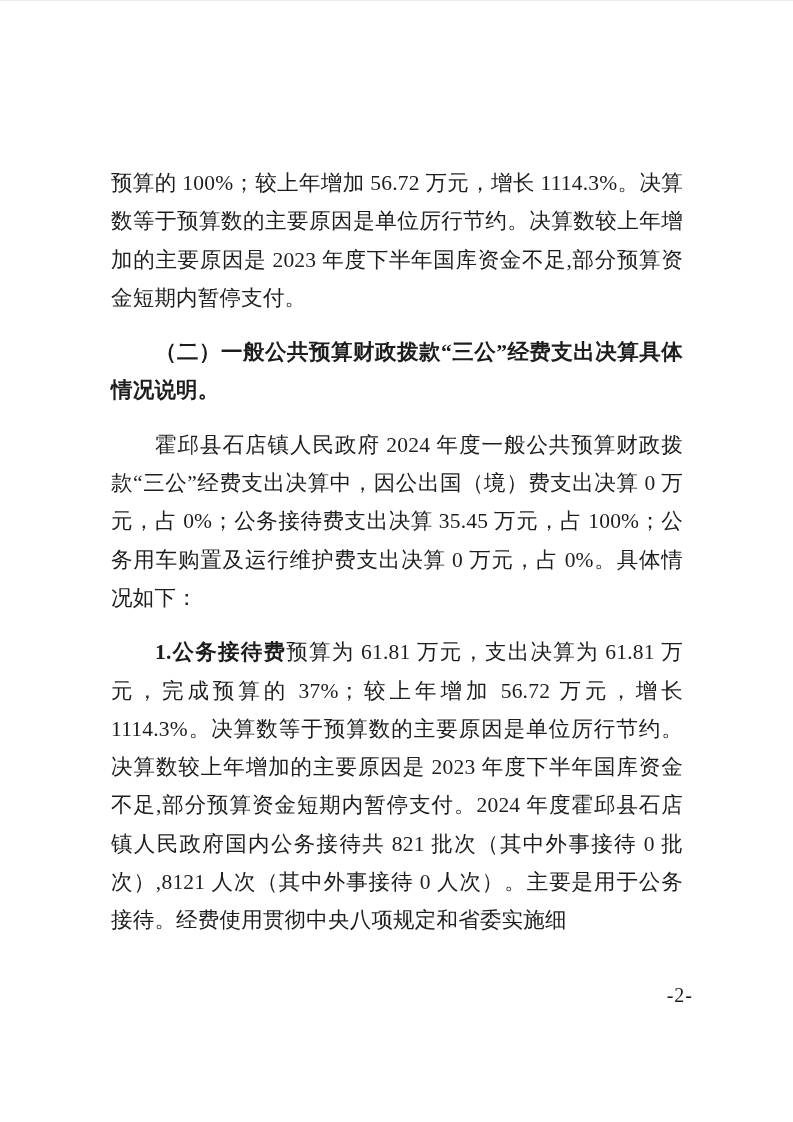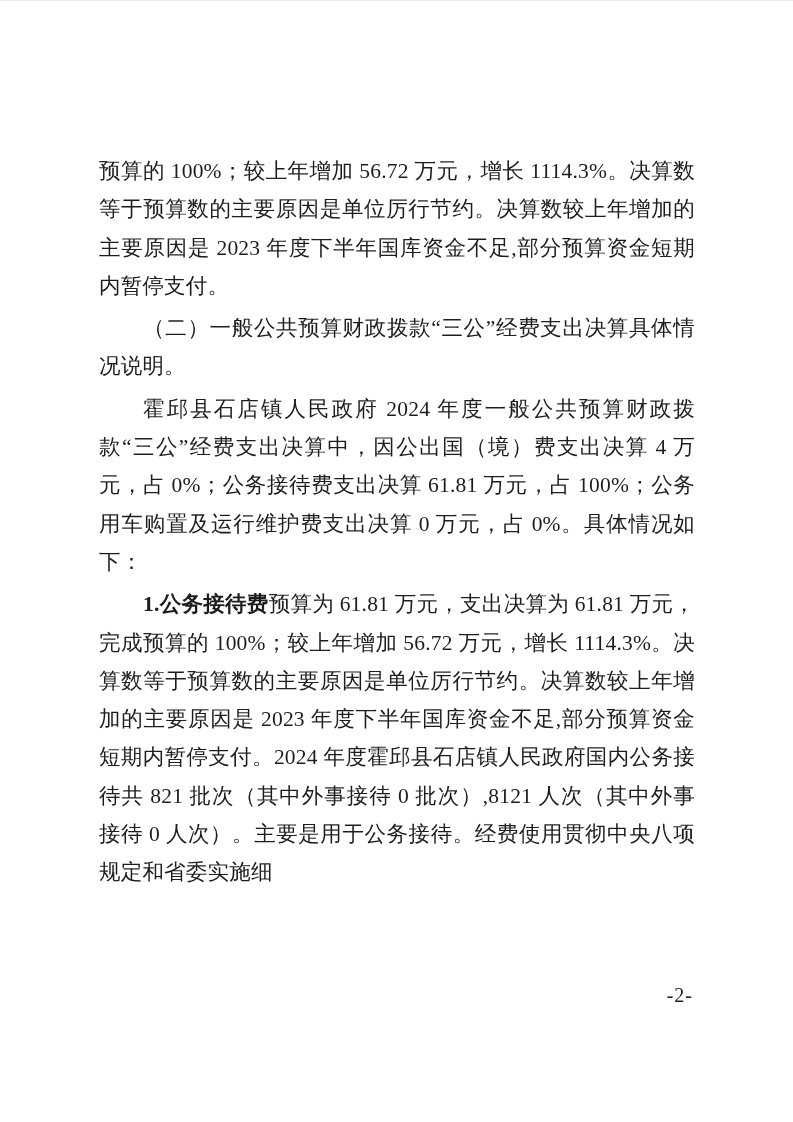--- a/index.html
+++ b/index.html
@@ -23,29 +23,29 @@
     left: 95px;
     top: 147px;
     width: 604px;
     font-size: 21.5px;
     line-height: 38.3px;
     text-align: justify;
     text-justify: inter-ideograph;
     letter-spacing: 0.2px;
   }
   .para {
-    margin: 4px;
+    margin: 16px;
     padding: 0;
     text-indent: 2.05em;
   }
   .para.continuation {
     text-indent: 0;
   }
   .para.heading {
-    font-weight: normal;
+    font-weight: bold;
   }
   .lead {
     font-weight: bold;
   }
   .page-number {
     position: absolute;
     top: 983px;
     right: 100px;
     font-size: 20px;
     letter-spacing: 1px;
@@ -55,21 +55,21 @@
 </head>
 <body>
 
 <div class="page">
   <div class="content">
 
     <p class="para continuation"><span>预算的 100%；较上年增加 56.72 万元，增长 1114.3%。决算数等于预算数的主要原因是单位厉行节约。决算数较上年增加的主要原因是 2023 年度下半年国库资金不足,部分预算资金短期内暂停支付。</span></p>
 
     <p class="para heading"><span>（二）一般公共预算财政拨款“三公”经费支出决算具体情况说明。</span></p>
 
-    <p class="para"><span>霍邱县石店镇人民政府 2024 年度一般公共预算财政拨款“三公”经费支出决算中，因公出国（境）费支出决算 4 万元，占 0%；公务接待费支出决算 61.81 万元，占 100%；公务用车购置及运行维护费支出决算 0 万元，占 0%。具体情况如下：</span></p>
+    <p class="para"><span>霍邱县石店镇人民政府 2024 年度一般公共预算财政拨款“三公”经费支出决算中，因公出国（境）费支出决算 0 万元，占 0%；公务接待费支出决算 35.45 万元，占 100%；公务用车购置及运行维护费支出决算 0 万元，占 0%。具体情况如下：</span></p>
 
 
-    <p class="para"><span class="lead">1.公务接待费</span><span>预算为 61.81 万元，支出决算为 61.81 万元，完成预算的 100%；较上年增加 56.72 万元，增长 1114.3%。决算数等于预算数的主要原因是单位厉行节约。决算数较上年增加的主要原因是 2023 年度下半年国库资金不足,部分预算资金短期内暂停支付。2024 年度霍邱县石店镇人民政府国内公务接待共 821 批次（其中外事接待 0 批次）,8121 人次（其中外事接待 0 人次）。主要是用于公务接待。经费使用贯彻中央八项规定和省委实施细</span></p>
+    <p class="para"><span class="lead">1.公务接待费</span><span>预算为 61.81 万元，支出决算为 61.81 万元，完成预算的 37%；较上年增加 56.72 万元，增长 1114.3%。决算数等于预算数的主要原因是单位厉行节约。决算数较上年增加的主要原因是 2023 年度下半年国库资金不足,部分预算资金短期内暂停支付。2024 年度霍邱县石店镇人民政府国内公务接待共 821 批次（其中外事接待 0 批次）,8121 人次（其中外事接待 0 人次）。主要是用于公务接待。经费使用贯彻中央八项规定和省委实施细</span></p>
 
   </div>
 
   <div class="page-number">-2-</div>
 </div>
 
 </body></html>

